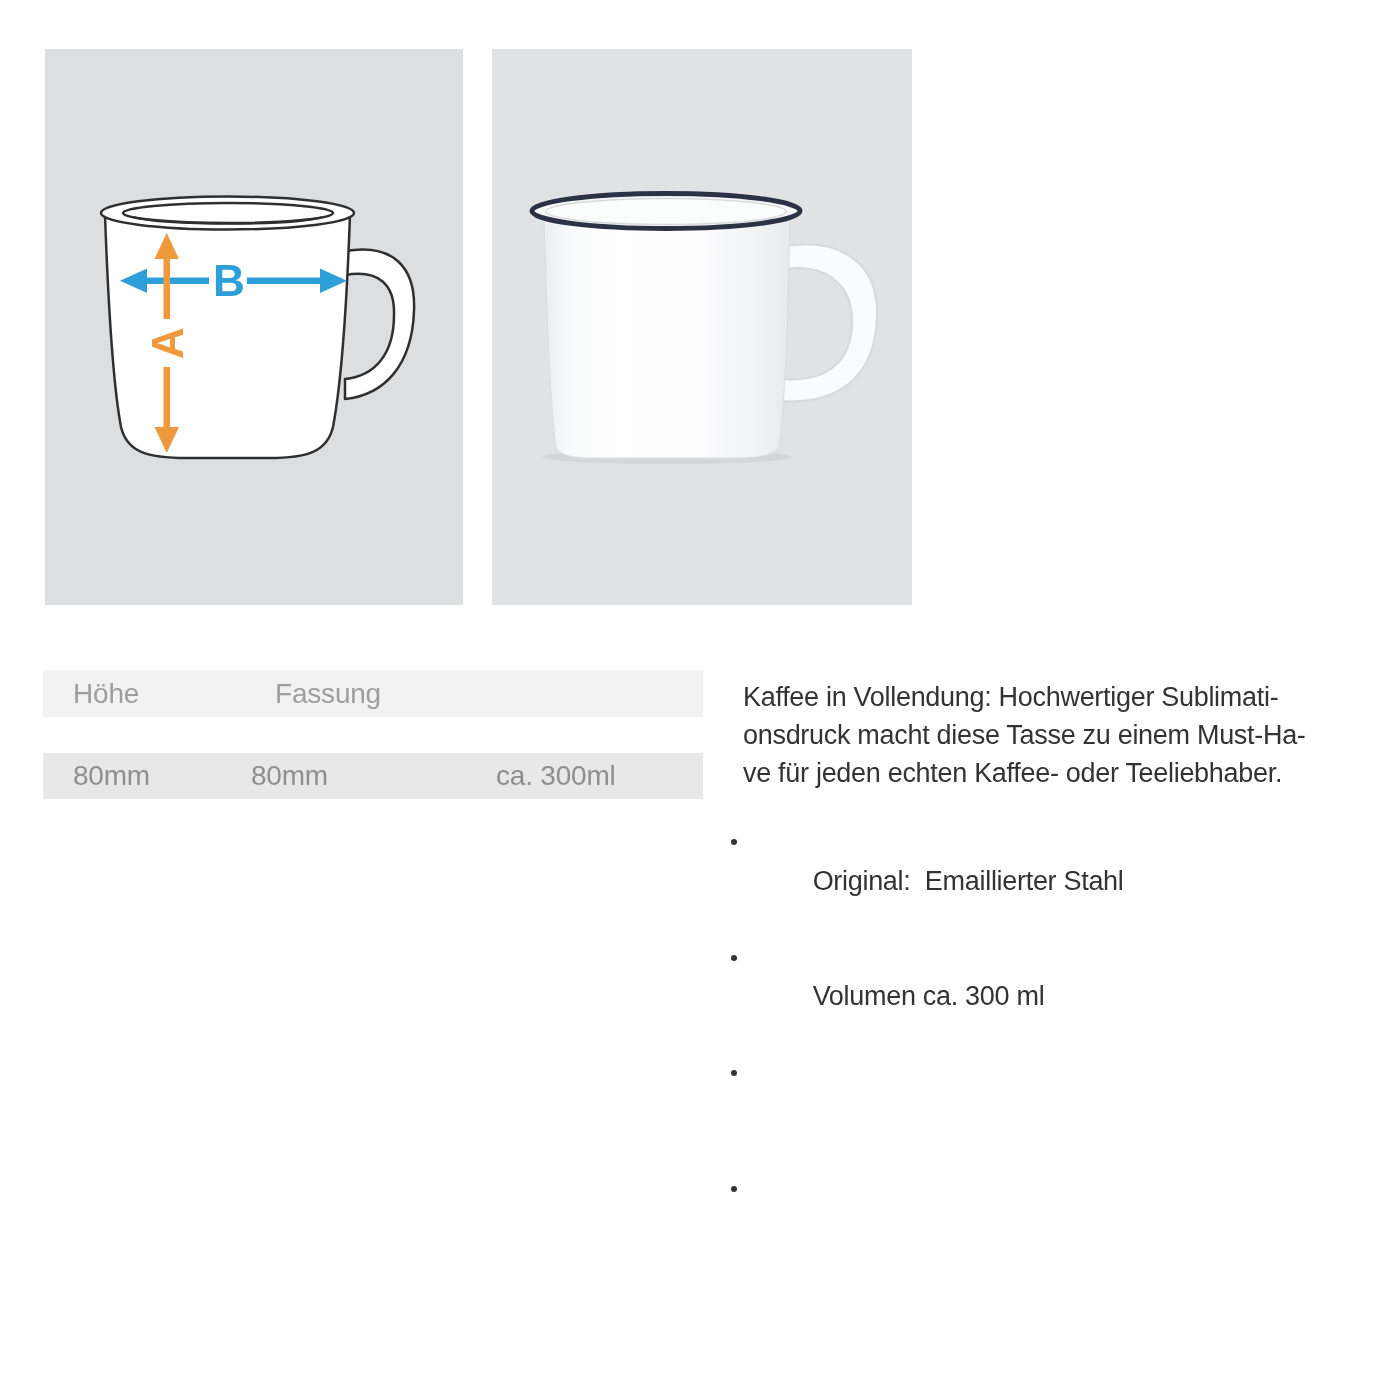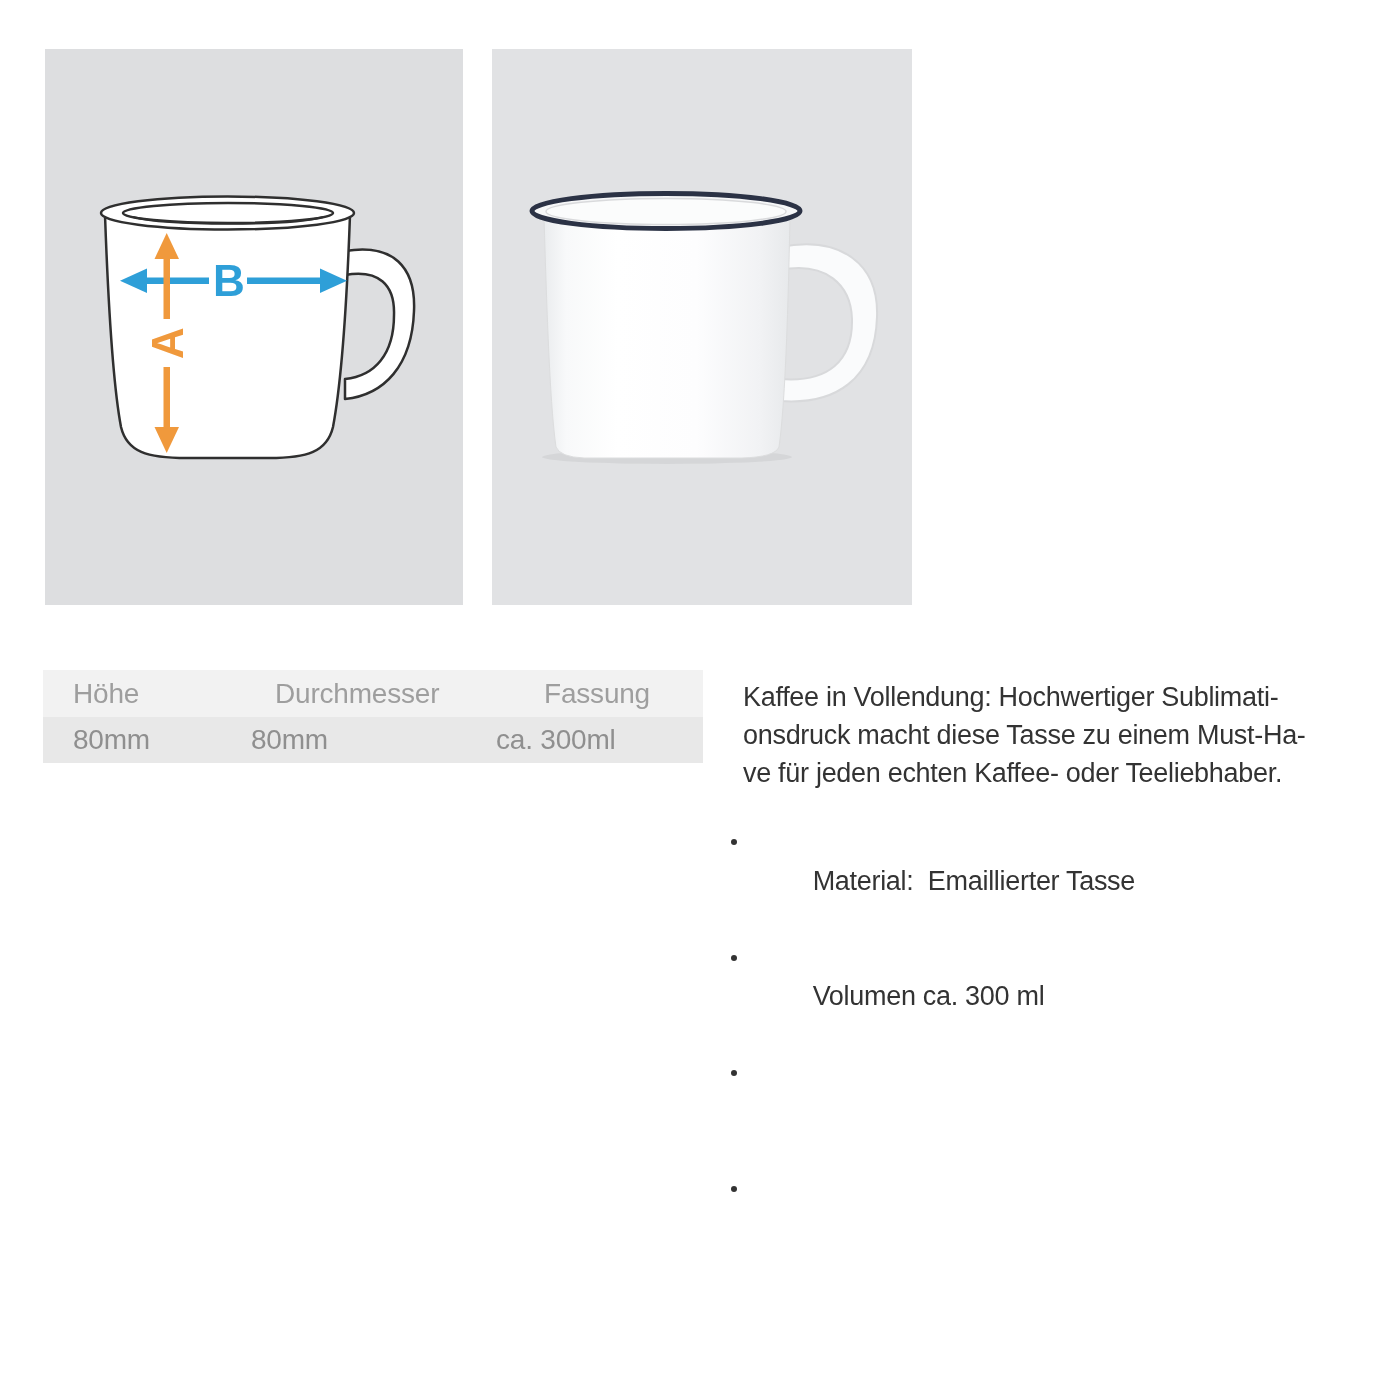--- a/index.html
+++ b/index.html
@@ -18,21 +18,21 @@
   
   .size-table{
     position:absolute;left:43px;top:670px;width:660px;
     font-size:28px;letter-spacing:-0.2px;
   }
   .size-table .row{
     display:grid;grid-template-columns:208px 245px 1fr;
     align-items:center;
   }
   .size-table .row.head{height:47px;background:#f2f2f2;color:#9e9e9e;gap:24px;}
-  .size-table .row.vals{height:46px;background:#e8e8e8;color:#8f8f8f;}
+  .size-table .row.vals{height:46px;background:#e8e8e8;color:#8f8f8f;margin-top:36px;}
   .size-table .cell:first-child{padding-left:30px;}
 
   
   .details{position:absolute;left:728px;top:663px;width:665px;color:#333333;}
   .details .intro{
     margin:15px;font-size:27px;line-height:38px;letter-spacing:-0.3px;
     white-space:pre-line;
   }
   .specs{margin:31px 0 0 0;padding:0;list-style:none;}
   .specs li{
@@ -100,37 +100,36 @@
       <path d="M52,168 C55,268 58,356 64,398 Q68,408 92,409 L250,409 Q283,408 287,398 C293,356 296,268 298,168 Z" fill="url(#bodyg)" stroke="#dcddde" stroke-width="1"></path>
 
       <ellipse cx="174" cy="162" rx="134" ry="17.5" fill="#f6f7f8" stroke="#2B3245" stroke-width="5"></ellipse>
       <ellipse cx="174" cy="162.5" rx="120" ry="13" fill="#fbfcfc" stroke="#d9dadc" stroke-width="1.5"></ellipse>
     </svg>
   </section>
 
   <div class="size-table">
     <div class="row head">
       <div class="cell">Höhe</div>
-      <div class="cell">Durchmesser</div>
       <div class="cell">Fassung</div>
     </div>
     <div class="row vals">
       <div class="cell">80mm</div>
       <div class="cell">80mm</div>
       <div class="cell">ca. 300ml</div>
     </div>
   </div>
 
   <div class="details">
     <p class="intro">Kaffee in Vollendung: Hochwertiger Sublimati-
 onsdruck macht diese Tasse zu einem Must-Ha-
 ve für jeden echten Kaffee- oder Teeliebhaber.</p>
     <ul class="specs">
       <li>
-        <span class="dot"></span><span>Material:  Emaillierter Tasse</span>
+        <span class="dot"></span><span>Original:  Emaillierter Stahl</span>
       </li>
       <li>
         <span class="dot"></span><span>Volumen ca. 300 ml</span>
       </li>
       <li>
         <span class="dot"></span>
       </li>
       <li>
         <span class="dot"></span>
       </li>

